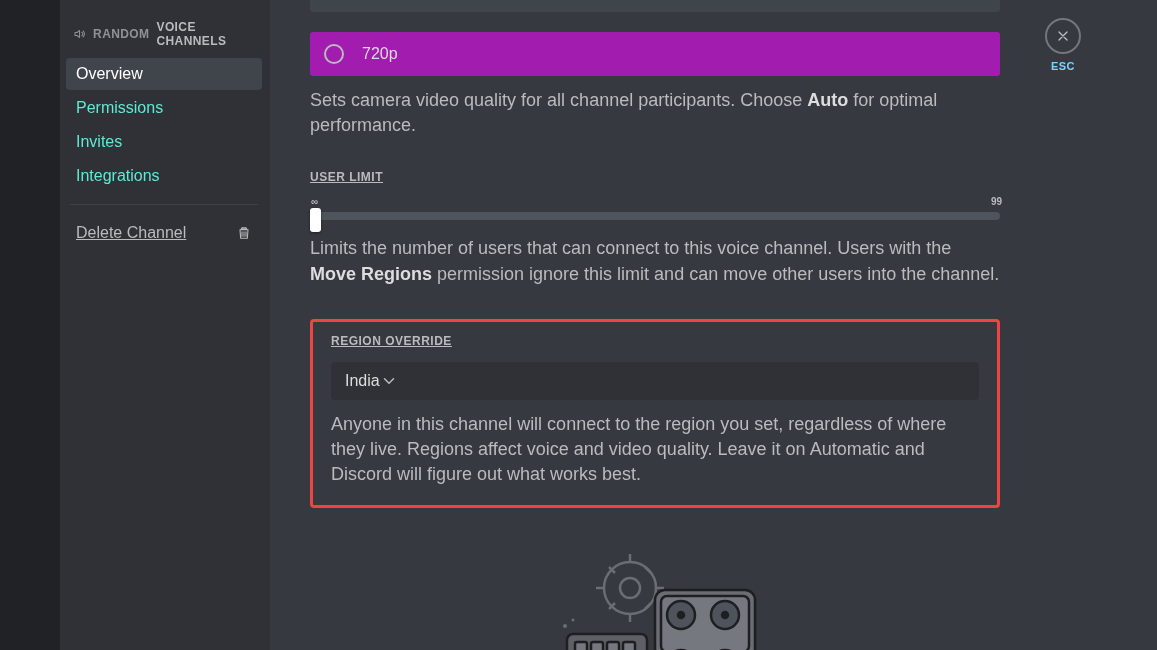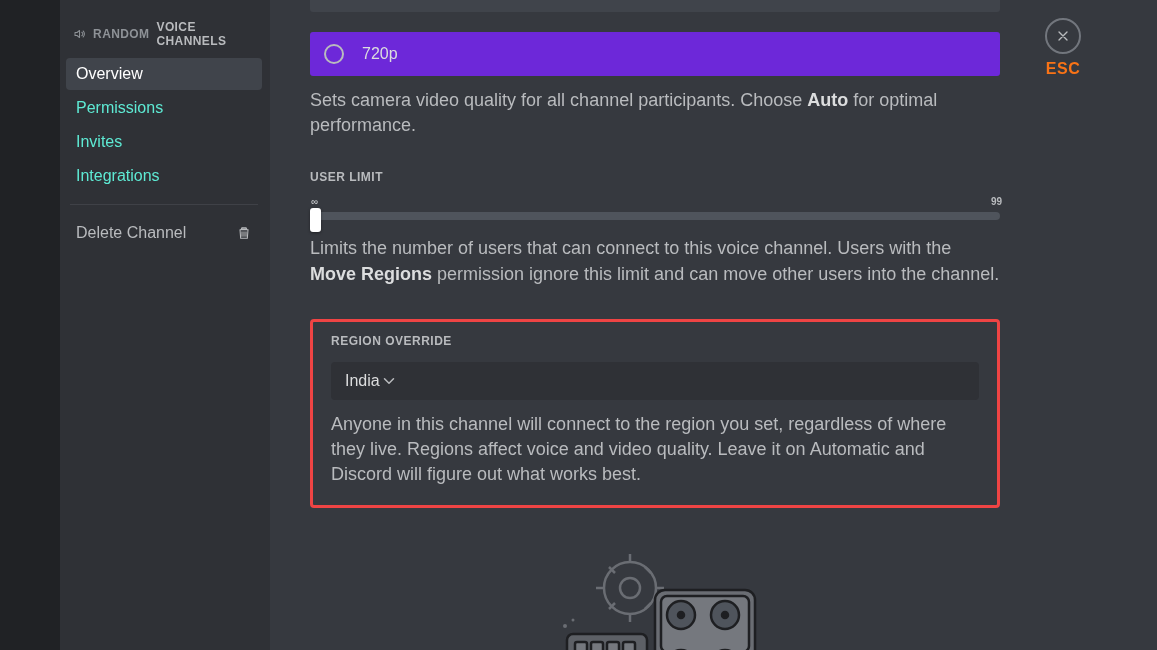--- a/index.html
+++ b/index.html
@@ -6,42 +6,42 @@
     body { background: #36393f; width: 1157px; height: 650px; overflow: hidden; display: flex; color: #dcddde; }
     .left-rail { width: 60px; background: #202225; height: 100%; }
     .sidebar { width: 210px; background: #2f3136; height: 100%; padding: 20px 8px 0 6px; position: relative; }
     .sidebar-header { display: flex; align-items: center; gap: 7px; padding: 0 8px 8px 8px; }
     .sidebar-header svg { fill: #8e9297; }
     .sidebar-channel { font-size: 12px; font-weight: 700; color: #8e9297; letter-spacing: 0.4px; }
     .sidebar-vc { font-size: 12px; font-weight: 700; color: #b9bbbe; letter-spacing: 0.4px; }
     .nav-item { padding: 7px 10px; margin: 2px 0; font-size: 16px; color: #5eead4; cursor: pointer; border-radius: 4px; }
     .nav-item.active { background: #40444b; color: #ffffff; }
     .divider { border-top: 1px solid #3f4147; margin: 12px 4px; }
-    .delete-row { display: flex; align-items: center; justify-content: space-between; padding: 7px 10px; font-size: 16px; color: #b9bbbe; cursor: pointer; }
+    .delete-row { display: flex; align-items: center; justify-content: space-between; padding: 7px 10px; font-size: 16px; color: #b9bbbe; cursor: pointer; text-decoration: underline; }
     .main { flex: 1; background: #36393f; padding: 0 20px 30px 40px; overflow: hidden; position: relative; }
     .content { max-width: 690px; }
-    .option-row { background: #6d28d9; border-radius: 3px; padding: 12px 14px; display: flex; align-items: center; gap: 18px; margin-bottom: 12px; }
+    .option-row { background: #a21caf; border-radius: 3px; padding: 12px 14px; display: flex; align-items: center; gap: 18px; margin-bottom: 12px; }
     .option-row-top { height: 12px; background: #40444b; border-radius: 0 0 3px 3px; margin-bottom: 20px; }
     .radio-circle { width: 20px; height: 20px; border: 2px solid #b9bbbe; border-radius: 50%; }
     .option-row span { font-size: 16px; color: #dcddde; }
     .help-text { font-size: 18px; color: #b9bbbe; line-height: 1.4; margin-bottom: 32px; }
     .help-text b { color: #dcddde; font-weight: 600; }
-    .section-title { font-size: 12px; font-weight: 700; letter-spacing: 0.5px; color: #b9bbbe; margin-bottom: 14px; text-transform: uppercase; }
+    .section-title { font-size: 12px; font-weight: 700; letter-spacing: 0.5px; color: #b9bbbe; margin-bottom: 14px; text-transform: uppercase; text-decoration: underline; }
     .slider-wrap { position: relative; margin-bottom: 16px; padding-top: 14px; }
     .slider-track { height: 8px; background: #4f545c; border-radius: 4px; }
     .slider-thumb { position: absolute; top: 10px; left: 0; width: 11px; height: 24px; background: #fff; border-radius: 3px; box-shadow: 0 1px 3px rgba(0,0,0,.4); }
     .slider-min { position: absolute; left: 1px; top: -2px; font-size: 10px; color: #b9bbbe; font-weight: 700;}
     .slider-max { position: absolute; right: -2px; top: -2px; font-size: 10px; color: #b9bbbe; font-weight: 700; }
     .region-box { border: 3px solid #ef4444; border-radius: 4px; padding: 12px 18px 18px 18px; margin-top: 24px; }
     .select { background: #2f3136; border-radius: 4px; padding: 10px 14px; display: flex; align-items: center; margin-bottom: 12px; cursor: pointer; }
     .select span { font-size: 16px; color: #dcddde; }
     .illustration { display: flex; justify-content: center; margin-top: 40px; }
     .close-wrap { position: absolute; top: 18px; right: 76px; text-align: center; }
     .close-circle { width: 36px; height: 36px; border: 2px solid #72767d; border-radius: 50%; display: flex; align-items: center; justify-content: center; cursor: pointer; margin: 0 auto 6px; }
-    .close-label { font-size: 16px; font-weight: 700; color: #f97316; letter-spacing: 0.5px; }
+    .close-label { font-size: 11px; font-weight: 700; color: #7dd3fc; letter-spacing: 0.5px; }
   </style>
 </head>
 <body>
 
 <div class="left-rail"></div>
 
 <div class="sidebar">
   <div class="sidebar-header">
     <svg width="14" height="14" viewBox="0 0 24 24">
         <path d="M11 5 6 9H2v6h4l5 4V5m4.5 3.5a4 4 0 010 7m2.5-9.5a8 8 0 010 12" stroke="#8e9297" stroke-width="2" fill="none" stroke-linecap="round" stroke-linejoin="round"></path>

